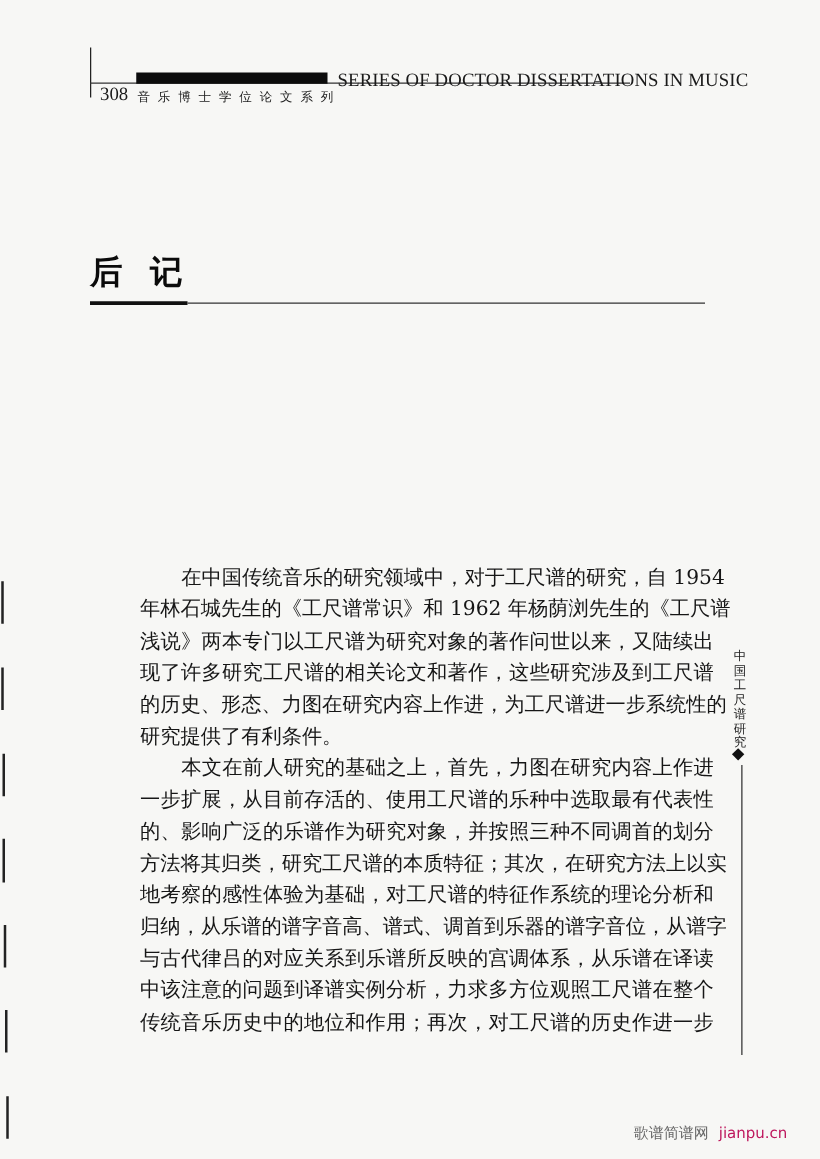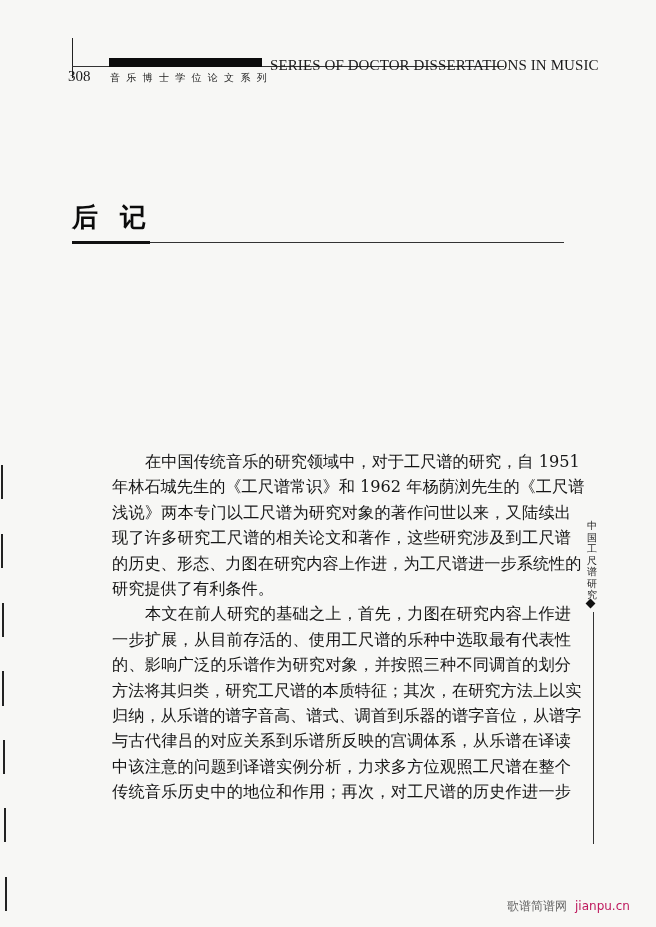--- a/index.html
+++ b/index.html
@@ -43,21 +43,21 @@
       position: absolute;
       left: 270px; top: 57px;
       font-family: "Liberation Serif", serif;
       font-size: 15px;
       letter-spacing: 0.1px;
       color: #1a1a1a;
       white-space: nowrap;
     }
     .hdr-pagenum {
       position: absolute;
-      left: 68px; top: 68px;
+      left: 80px; top: 68px;
       font-family: "Liberation Serif", serif;
       font-size: 15px;
       color: #1a1a1a;
     }
     .hdr-series-cn {
       position: absolute;
       left: 110px; top: 71px;
       font-size: 10px;
       letter-spacing: 6.3px;
       color: #222;
@@ -160,32 +160,33 @@
   <div class="hdr-series">SERIES OF DOCTOR DISSERTATIONS IN MUSIC</div>
   <div class="hdr-pagenum">308</div>
   <div class="hdr-series-cn">音乐博士学位论文系列</div>
 
   <div class="title">后记</div>
   <div class="title-rule-thick"></div>
   <div class="title-rule-thin"></div>
 
   <div class="body-text">
     <p class="para">
-      <span class="line indent">在中国传统音乐的研究领域中，对于工尺谱的研究，自 1951</span>
+      <span class="line indent">在中国传统音乐的研究领域中，对于工尺谱的研究，自 1954</span>
       <span class="line">年林石城先生的《工尺谱常识》和 1962 年杨荫浏先生的《工尺谱</span>
       <span class="line">浅说》两本专门以工尺谱为研究对象的著作问世以来，又陆续出</span>
       <span class="line">现了许多研究工尺谱的相关论文和著作，这些研究涉及到工尺谱</span>
       <span class="line">的历史、形态、力图在研究内容上作进，为工尺谱进一步系统性的</span>
       <span class="line last">研究提供了有利条件。</span>
     </p>
     <p class="para">
       <span class="line indent">本文在前人研究的基础之上，首先，力图在研究内容上作进</span>
       <span class="line">一步扩展，从目前存活的、使用工尺谱的乐种中选取最有代表性</span>
       <span class="line">的、影响广泛的乐谱作为研究对象，并按照三种不同调首的划分</span>
       <span class="line">方法将其归类，研究工尺谱的本质特征；其次，在研究方法上以实</span>
+      <span class="line">地考察的感性体验为基础，对工尺谱的特征作系统的理论分析和</span>
       <span class="line">归纳，从乐谱的谱字音高、谱式、调首到乐器的谱字音位，从谱字</span>
       <span class="line">与古代律吕的对应关系到乐谱所反映的宫调体系，从乐谱在译读</span>
       <span class="line">中该注意的问题到译谱实例分析，力求多方位观照工尺谱在整个</span>
       <span class="line">传统音乐历史中的地位和作用；再次，对工尺谱的历史作进一步</span>
     </p>
   </div>
 
   <div class="side-title">中国工尺谱研究</div>
   <div class="side-diamond"></div>
   <div class="side-vrule"></div>

